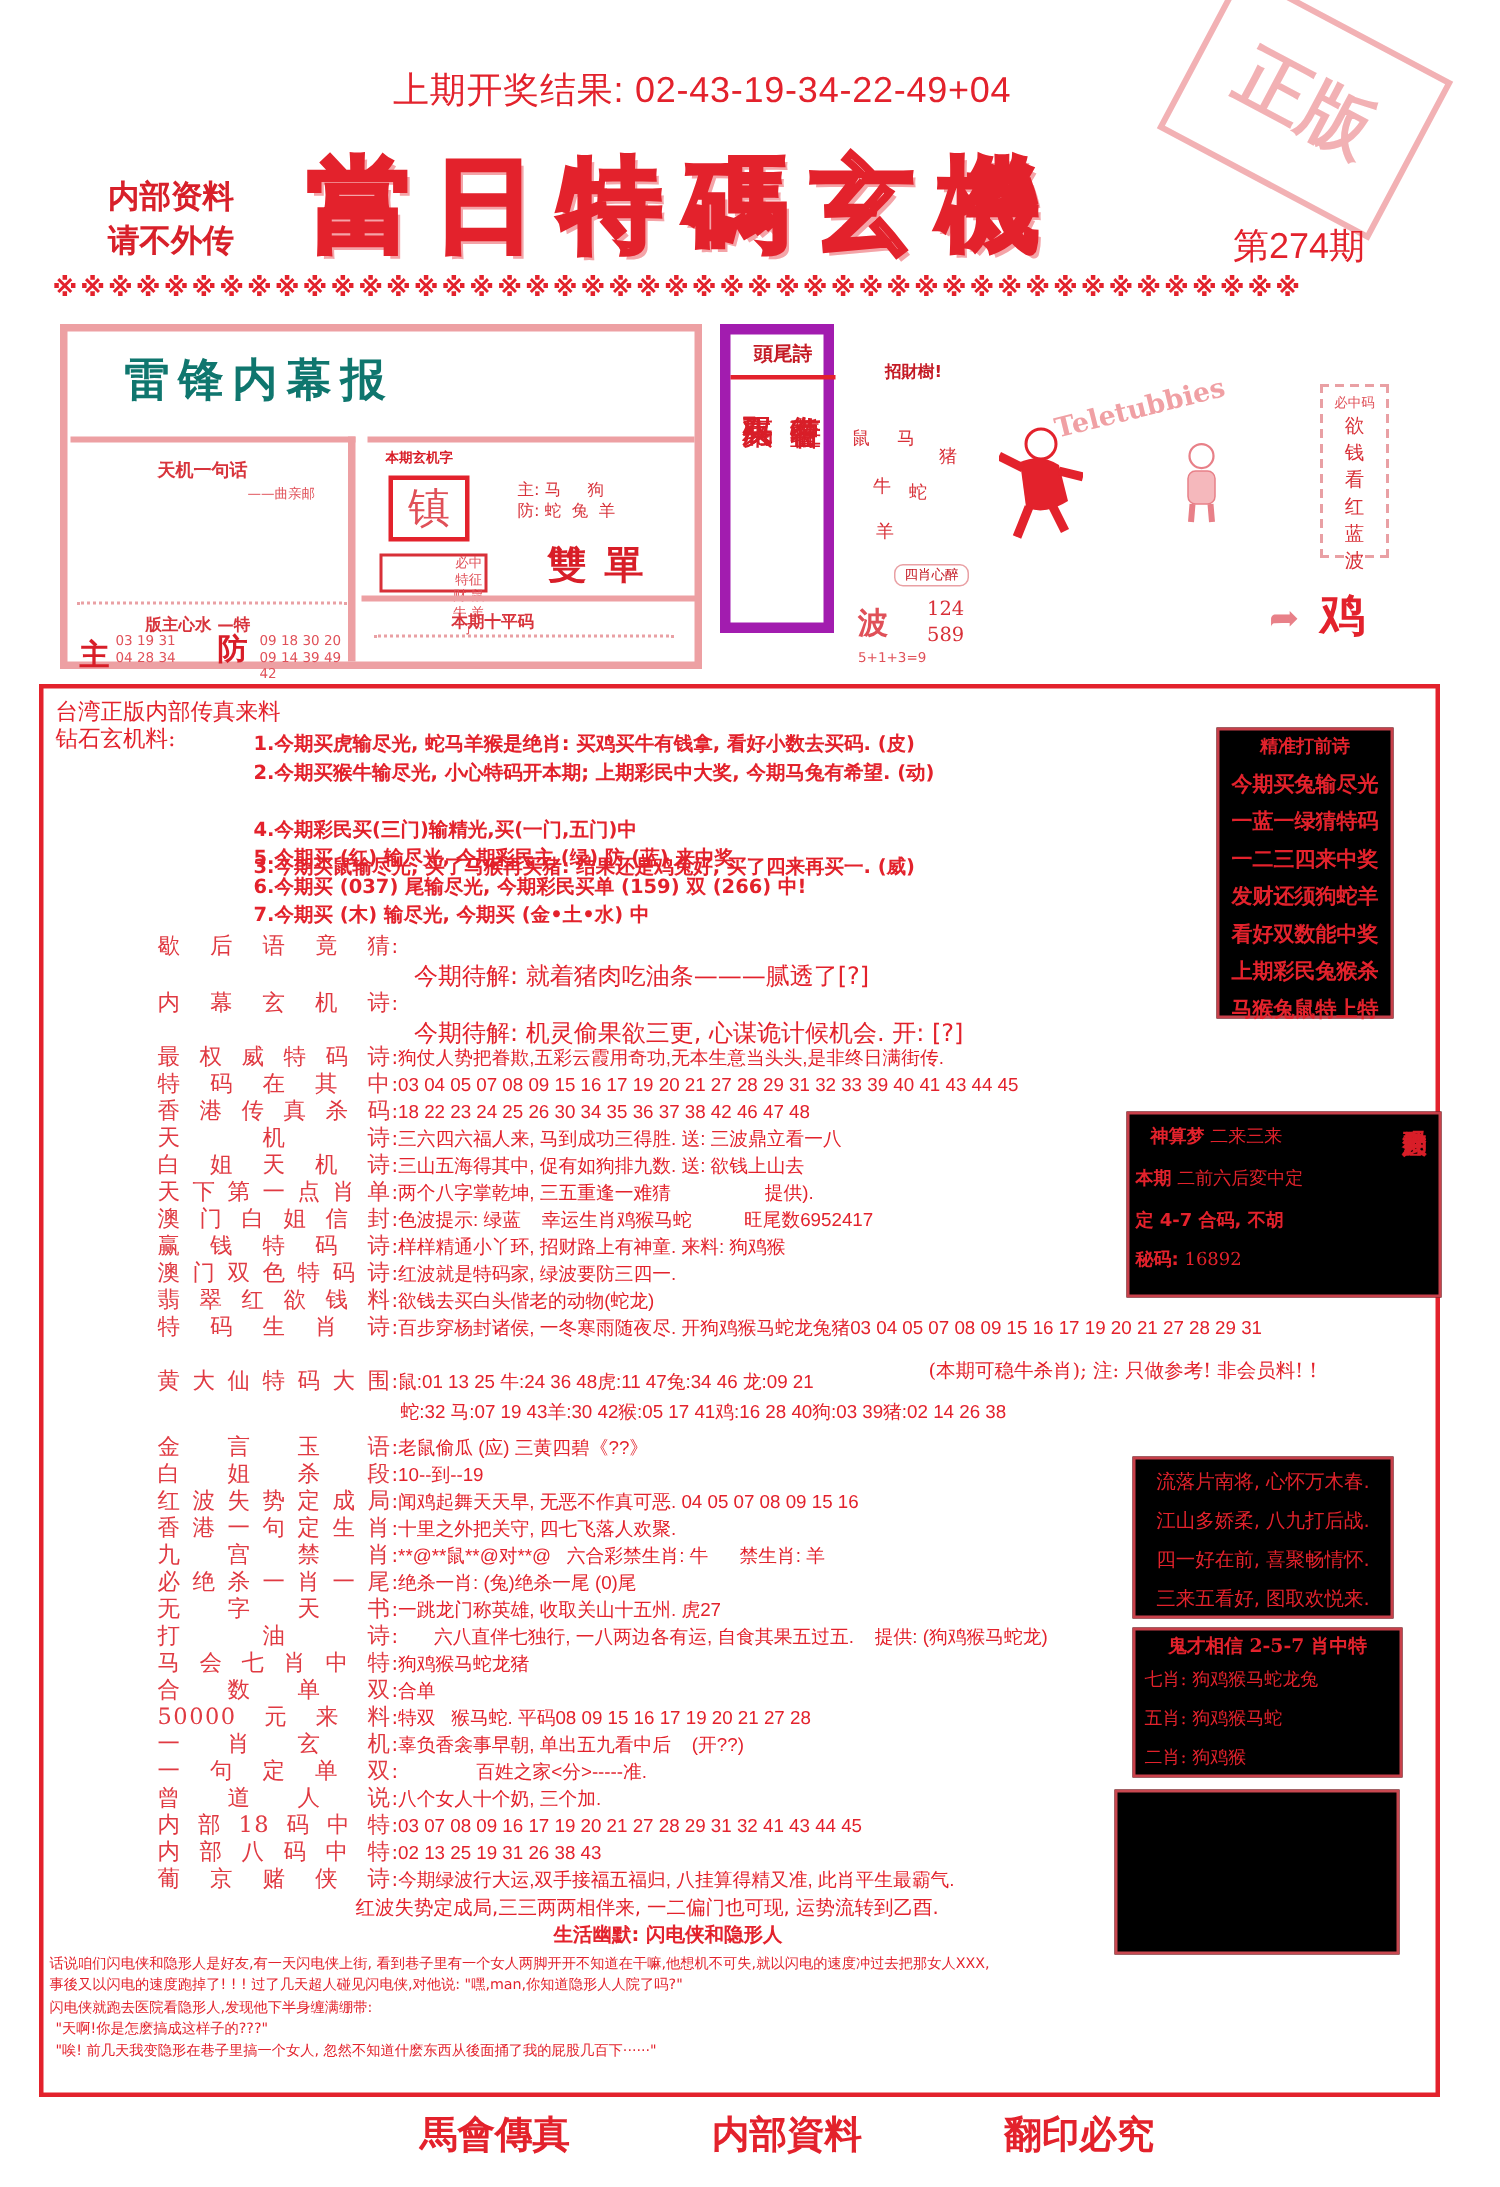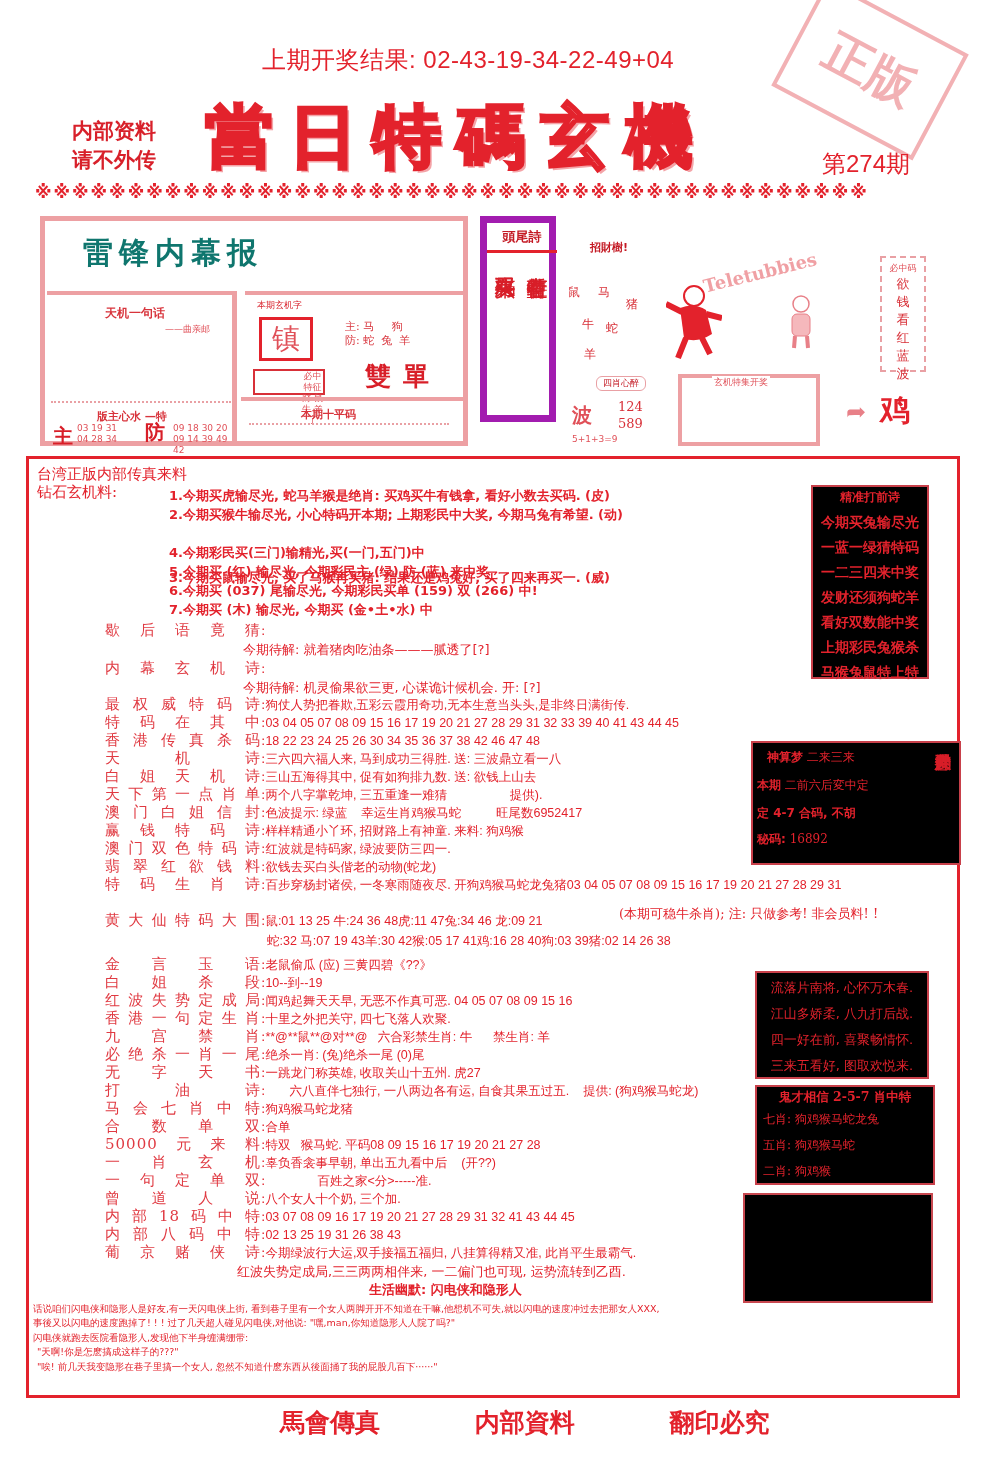--- a/index.html
+++ b/index.html
@@ -36,21 +36,21 @@
   #ad-area { left: 562px; top: 218px; width: 395px; height: 228px; }
   #ad-vert { left: 318px; top: 38px; width: 46px; height: 116px; border: 2px dashed #e9a0a4; font-size: 13px; color: #d83038; text-align: center; padding-top: 4px; }
   #ji-char { left: 318px; top: 172px; font-size: 30px; font-weight: bold; color: #e3222c; }
 
   
   #main-box { left: 26px; top: 456px; width: 934px; height: 942px; border: 3px solid #e3222c; border-top: 3px solid #e3222c; }
   .row { position: absolute; white-space: nowrap; font-size: 13px; color: #e3222c; }
   .lbl { display: inline-block; width: 156px; font-family: "DejaVu Serif", serif; font-size: 15px; color: #e03a42; text-align-last: justify; letter-spacing: 1px; }
   .colon { font-size: 13px; }
   .val { font-size: 12.5px; letter-spacing: 0; font-family: "Liberation Sans", sans-serif; }
-  .sub { font-size: 13px; color: #e3222c; }
+  .sub { font-size: 16px; color: #e3222c; margin-left: 33px; }
 
   .side-box { position: absolute; border: 2px solid #c8404a; background: #000000; }
   .side-line { font-size: 14px; color: #e3222c; text-align: center; white-space: nowrap; font-weight: bold; }
 
   #footer { left: 280px; top: 1406px; font-size: 25px; color: #e3222c; font-weight: bold; font-family: "DejaVu Serif", serif; white-space: nowrap; }
   #footer span { margin-right: 86px; }
 </style>
 </head>
 <body>
 
@@ -79,21 +79,21 @@
       <div>03 19 31</div>
       <div>04 28 34</div>
     </div>
     <div class="abs" style="left:98px;top:124px;font-size:20px;font-weight:bold;color:#d81e28;">防</div>
     <div class="abs tiny" style="left:126px;top:128px;line-height:11px;">
       <div>09 18 30 20</div>
       <div>09 14 39 49 42</div>
     </div>
   </div>
   <div class="abs" id="lf-right-top">
-    <div class="abs tiny" style="left:12px;top:4px;font-weight:normal;color:#d81e28;">本期玄机字</div>
+    <div class="abs tiny" style="left:12px;top:4px;font-weight:bold;color:#d81e28;">本期玄机字</div>
     <div class="abs" id="zhen-box">镇</div>
     <div class="abs" style="left:8px;top:74px;width:72px;height:26px;border:2px solid #d83038;text-align:center;line-height:11px;padding-left:47px;">
       <div class="tiny">必中特征</div>
       <div class="tiny">财 鼠 牛 羊 了</div>
     </div>
     <div class="abs small" style="left:100px;top:24px;white-space:pre;">主: 马     狗</div>
     <div class="abs small" style="left:100px;top:38px;white-space:pre;">防: 蛇  兔  羊</div>
     <div class="abs" id="shuangdan">雙單</div>
   </div>
   <div class="abs" id="lf-right-bot">
@@ -126,23 +126,20 @@
     </svg>
   </div>
   <div class="abs" style="left:224px;top:76px;width:30px;height:56px;">
     <svg width="30" height="56" viewBox="0 0 30 56">
       <circle cx="15" cy="10" r="8" fill="#fff" stroke="#e88088" stroke-width="1.5"></circle>
       <rect x="6" y="20" width="18" height="22" rx="5" fill="#f5b8bc" stroke="#e88088"></rect>
       <path d="M9 42 L8 54 M21 42 L22 54" stroke="#e88088" stroke-width="4"></path>
     </svg>
   </div>
   <div class="abs" style="left:34px;top:158px;font-size:9px;color:#c41a24;border:1px solid #e9a0a4;border-radius:6px;padding:0 6px;">四肖心醉</div>
-  <div class="abs" style="left:116px;top:156px;width:142px;height:72px;border:4px solid #eda0a3;">
-    <div class="abs tiny" style="left:30px;top:-2px;background:#fff;padding:0 2px;">玄机特集开奖</div>
-  </div>
   <div class="abs" style="left:10px;top:184px;font-size:20px;color:#e05058;font-weight:bold;">波</div>
   <div class="abs" style="left:56px;top:180px;font-size:13px;color:#d83038;line-height:17px;font-family:'DejaVu Serif',serif;">
     <div>124</div>
     <div>589</div>
   </div>
   <div class="abs tiny" style="left:10px;top:216px;">5+1+3=9</div>
   <div class="abs" id="ad-vert">
     <div class="tiny">必中码</div>
     <div>欲</div>
     <div>钱</div>

